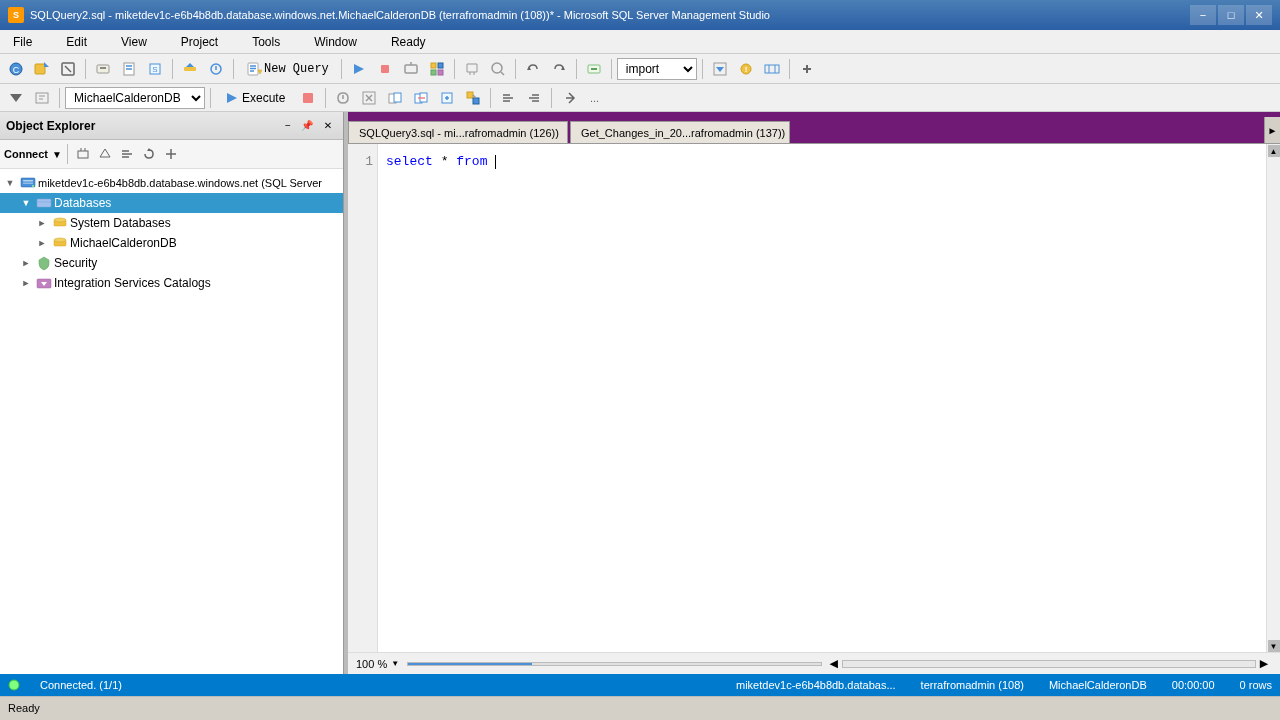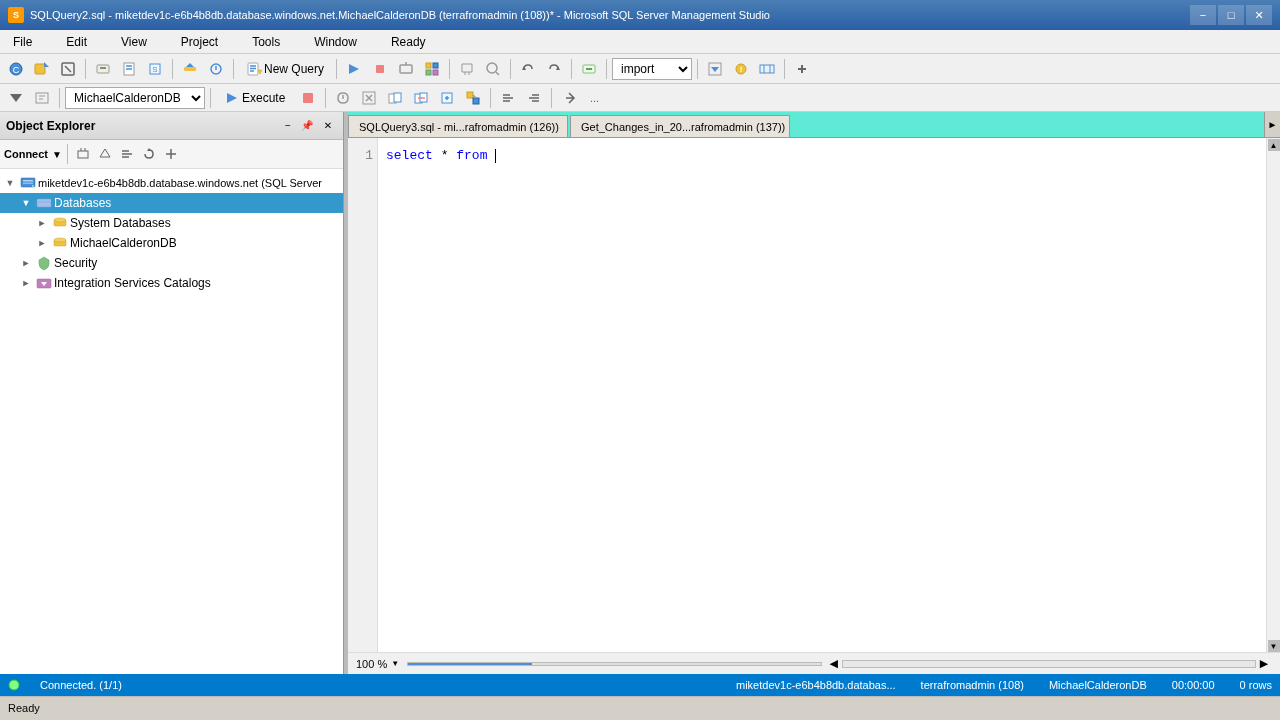--- a/index.html
+++ b/index.html
@@ -59,20 +59,21 @@
     }
     .tb-sep { width: 1px; height: 20px; background: #bbb; margin: 0 3px; }
     .tb-new-query {
       display: flex; align-items: center; gap: 2px;
       padding: 2px 6px;
       background: transparent;
       border: 1px solid transparent;
       cursor: pointer;
       font-size: 12px;
       border-radius: 2px;
+      font-family: Liberation Mono, monospace;
     }
     .tb-dropdown {
       height: 22px;
       font-size: 12px;
       border: 1px solid #aaa;
       background: white;
       padding: 0 4px;
       min-width: 80px;
     }
     .tb-execute {
@@ -166,23 +167,23 @@
       flex: 1;
       display: flex;
       flex-direction: column;
       background: #f5f5f5;
     }
 
     
     #tab-bar {
       display: flex;
       align-items: flex-end;
-      background: #5eead4;
+      background: #701a75;
       border-bottom: 1px solid #999;
-      height: 26px;
+      height: 32px;
       overflow: hidden;
     }
     .tab {
       display: flex;
       align-items: center;
       padding: 3px 10px;
       background: #e8e4dc;
       border: 1px solid #999;
       border-bottom: none;
       cursor: pointer;

